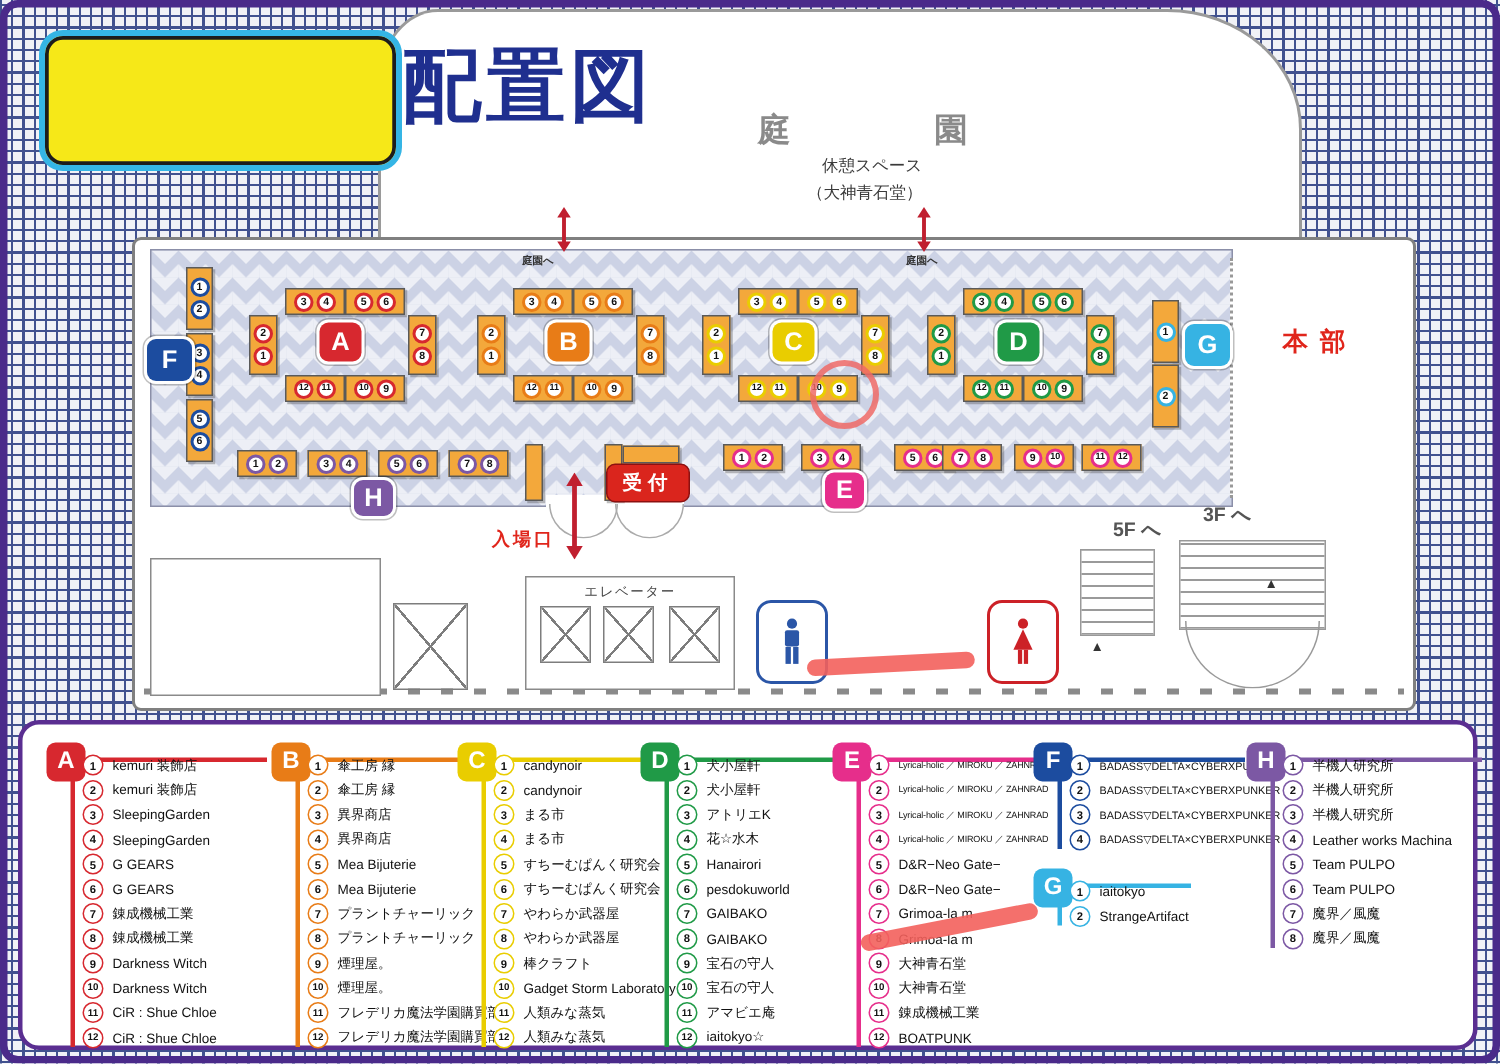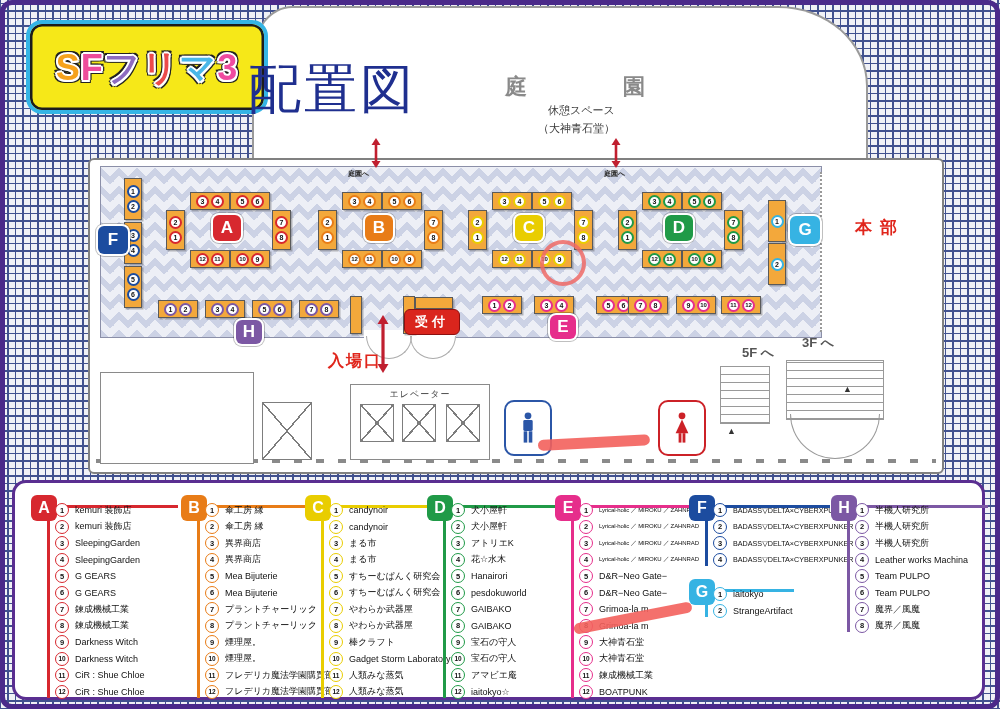--- a/index.html
+++ b/index.html
@@ -40,21 +40,21 @@
     display:flex;flex-direction:column;align-items:center;justify-content:center;}
   .logo-main{font-size:36px;font-weight:900;letter-spacing:1px;line-height:1;margin-top:2px;
     text-shadow:-2px 0 #fff,2px 0 #fff,0 -2px #fff,0 2px #fff,
       -1.5px -1.5px #fff,1.5px 1.5px #fff,-1.5px 1.5px #fff,1.5px -1.5px #fff,
       -3.2px 0 #222,3.2px 0 #222,0 -3.2px #222,0 3.2px #222,
       -2.6px -2.6px #222,2.6px 2.6px #222,-2.6px 2.6px #222,2.6px -2.6px #222;}
   .logo-sub{margin-top:6px;width:208px;height:15px;background:#161616;border-radius:8px;
     display:flex;align-items:center;gap:4px;padding:0 6px;box-sizing:border-box;}
   .logo-sub .dash{flex:1;height:2px;background:#b9b9b9;}
   .logo-sub .txt{color:#efe9d2;font-size:8.5px;font-weight:bold;white-space:nowrap;}
-  .heading{left:248px;top:22px;font-size:53px;font-weight:400;color:#1f2f8f;letter-spacing:3px;z-index:6;margin-top:32px;}
+  .heading{left:268px;top:22px;font-size:53px;font-weight:700;color:#1f2f8f;letter-spacing:3px;z-index:6;}
   
   .g-title{left:505px;top:72px;width:140px;display:flex;justify-content:space-between;
     font-size:22px;font-weight:bold;color:#8a8a8a;}
   .g-note{color:#3a3a3a;font-size:11px;}
   
   .sec-label{position:absolute;width:28px;height:26px;border-radius:6px;color:#fff;font-weight:900;
     font-size:17px;display:flex;align-items:center;justify-content:center;z-index:5;
     box-shadow:0 0 0 2px #fff,0 0 0 3px rgba(0,0,0,.25);}
   .island{position:absolute;width:124px;height:76px;z-index:4;}
   .tbl{position:absolute;background:#f3a83b;border:1px solid #5a5a5a;
@@ -75,21 +75,21 @@
   .wc{position:absolute;width:44px;height:52px;border-radius:10px;background:#fff;
     display:flex;align-items:center;justify-content:center;z-index:4;}
   .stairs{position:absolute;border:1px solid #999;
     background:repeating-linear-gradient(0deg,#9a9a9a 0 1px,transparent 1px 8px);}
   .stair-curve{position:absolute;border:1.5px solid #999;border-top:none;border-radius:0 0 46px 46px;}
   .fl-label{position:absolute;font-size:13px;font-weight:bold;color:#555;}
   .up{position:absolute;font-size:9px;color:#333;}
   .reception{left:404px;top:309px;width:54px;height:24px;background:#da251d;border:1.5px solid #8c1010;
     border-radius:6px;color:#fff;font-weight:900;font-size:13px;letter-spacing:4px;
     display:flex;align-items:center;justify-content:center;z-index:5;}
-  .entr-label{left:328px;top:351px;color:#e0251b;font-size:16px;font-weight:900;letter-spacing:2px;z-index:5;}
+  .entr-label{left:328px;top:351px;color:#e0251b;font-size:12px;font-weight:900;letter-spacing:2px;z-index:5;}
   .tg-label{position:absolute;font-size:7px;font-weight:bold;color:#333;z-index:5;}
   
   .mark{z-index:40;}
   .mark-circle{left:540px;top:240px;width:38px;height:38px;border:4px solid #ee6a66;border-radius:50%;opacity:.85;}
   .mark-stroke{height:11px;background:#f3605c;border-radius:7px;opacity:.9;transform-origin:left center;}
   
   .legend{left:12px;top:480px;width:973px;height:220px;background:#fff;border:3px solid #5a2e91;
     border-radius:14px;box-sizing:border-box;z-index:5;}
   .lg-col{position:absolute;}
   .lg-head{position:absolute;left:0;top:0;width:26px;height:26px;border-radius:6px;color:#fff;
@@ -119,21 +119,20 @@
   <div class="abs building"></div>
   <div class="abs hall"></div>
   <div class="abs honbu"></div>
   <div class="abs honbu-label">本部</div>
   <div class="abs hatch"></div>
   <div class="abs gap"></div>
   <div class="abs door-arc" style="left:366px;top:336px;"></div>
   <div class="abs door-arc" style="left:410px;top:336px;"></div>
 
   <div class="abs logo">
-    <div class="logo-main" id="logo-main"><span style="color: rgb(246, 162, 28);">S</span><span style="color: rgb(238, 77, 155);">F</span><span style="color: rgb(142, 107, 192);">フ</span><span style="color: rgb(236, 75, 75);">リ</span><span style="color: rgb(73, 183, 232);">マ</span><span style="color: rgb(239, 75, 160);">3</span></div>
   </div>
   <div class="abs heading">配置図</div>
 
   <div class="abs g-title">
     <span>庭</span>
     <span>園</span>
   </div>
   <div class="abs g-note" style="left:548px;top:103px;">休憩スペース</div>
   <div class="abs g-note" style="left:538px;top:121px;">（大神青石堂）</div>
 

